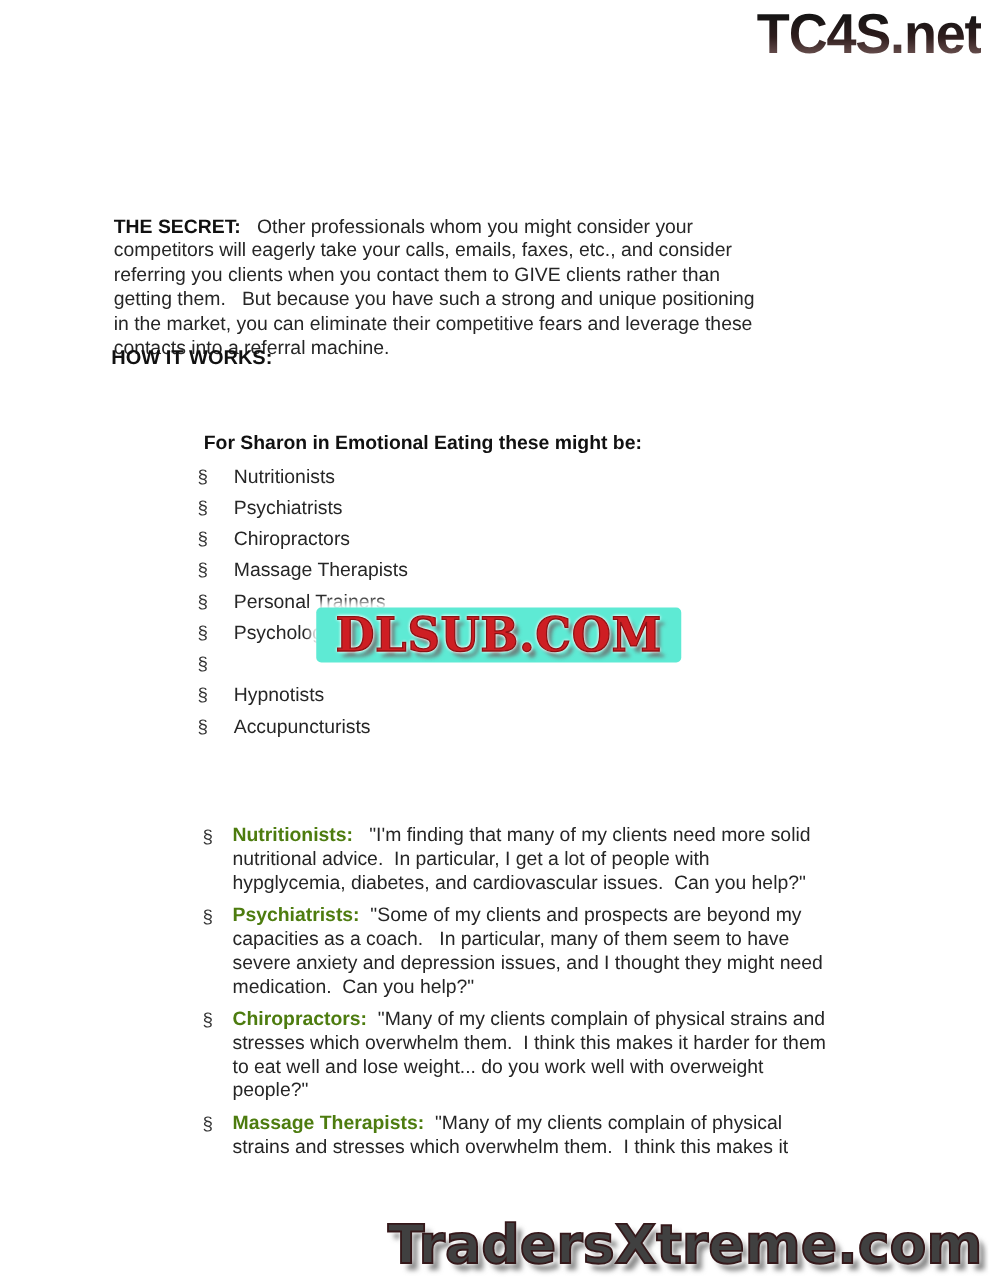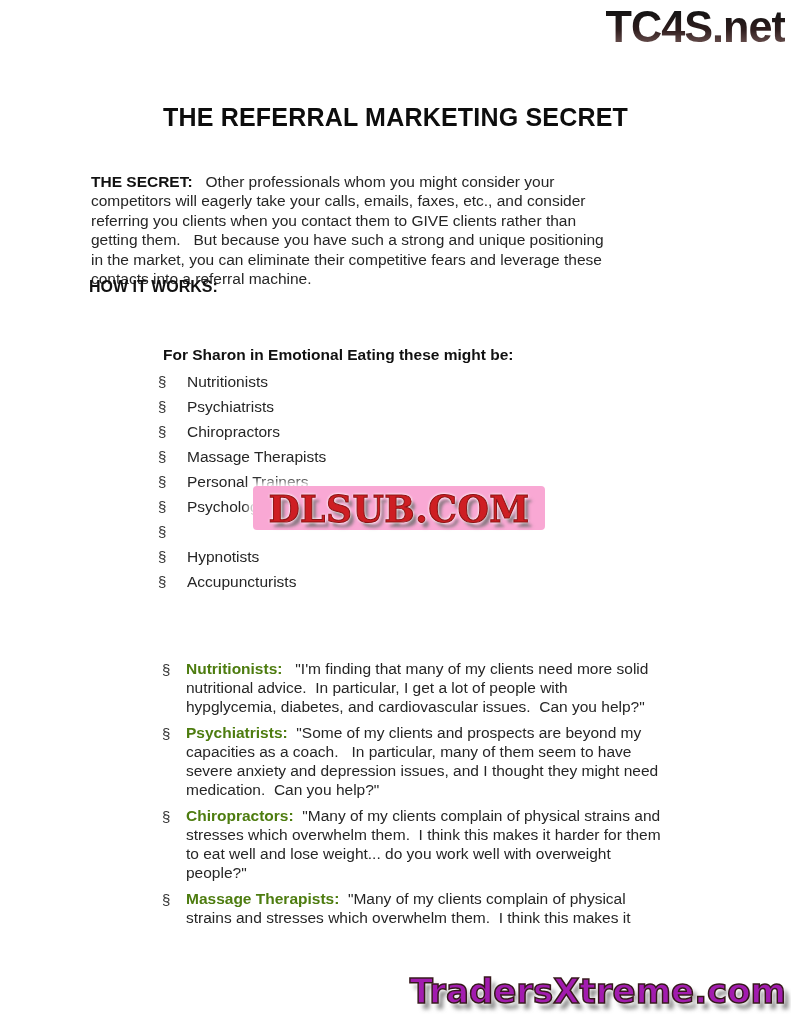--- a/index.html
+++ b/index.html
@@ -73,54 +73,53 @@
     margin-bottom:7px;
     font-size:15.5px;line-height:19px;color:#262626;
   }
   .item2 .marker{width:24px;flex:0 0 24px;font-size:15px;color:#333333;padding-top:1px;}
   .item2 .body{flex:1;}
   .item2 .term{font-weight:bold;font-size:15.5px;color:#4d7c0f;}
 
   
   .wm-dlsub{
     position:absolute;left:253px;top:486px;width:292px;height:44px;
-    background:#f9a8d4;
+    background:#5eead4;
     border-radius:4px;
     display:flex;align-items:center;justify-content:center;
     box-shadow:0 0 6px 4px rgba(255,255,255,0.95);
   }
   .wm-dlsub .wm-text{
     font-family:"DejaVu Serif",serif;
     font-weight:bold;font-size:36px;letter-spacing:0.5px;
     color:#ce1e23;
     -webkit-text-stroke:1px #8c1114;
     text-shadow:0 0 3px #ffffff,0 0 3px #ffffff,0 0 2px #ffffff,
                 4px 5px 3px rgba(110,110,110,0.8);
     transform:scaleY(1.05);
   }
 
   
   .wm-traders{
     position:absolute;right:5px;top:971px;
     font-family:"DejaVu Sans",sans-serif;
-    font-weight:bold;font-size:34px;letter-spacing:0px;
-    color:#a21caf;
+    font-weight:bold;font-size:43px;letter-spacing:0px;
+    color:#404040;
     -webkit-text-stroke:1.5px #35181a;
     text-shadow:0 0 4px #ffffff,0 0 4px #ffffff,
                 5px 6px 4px rgba(100,100,100,0.75);
   }
 </style>
 </head>
 <body>
 
 <div class="page">
 
   <div class="logo-tc4s">TC4S.net</div>
 
-  <h1 class="doc-title">THE REFERRAL MARKETING SECRET</h1>
 
   <p class="para-secret prew"><span class="b">THE SECRET:</span><span>   Other professionals whom you might consider your
 competitors will eagerly take your calls, emails, faxes, etc., and consider
 referring you clients when you contact them to GIVE clients rather than
 getting them.   But because you have such a strong and unique positioning
 in the market, you can eliminate their competitive fears and leverage these
 contacts into a referral machine.</span></p>
 
   <div class="how-heading">HOW IT WORKS:</div>
 

